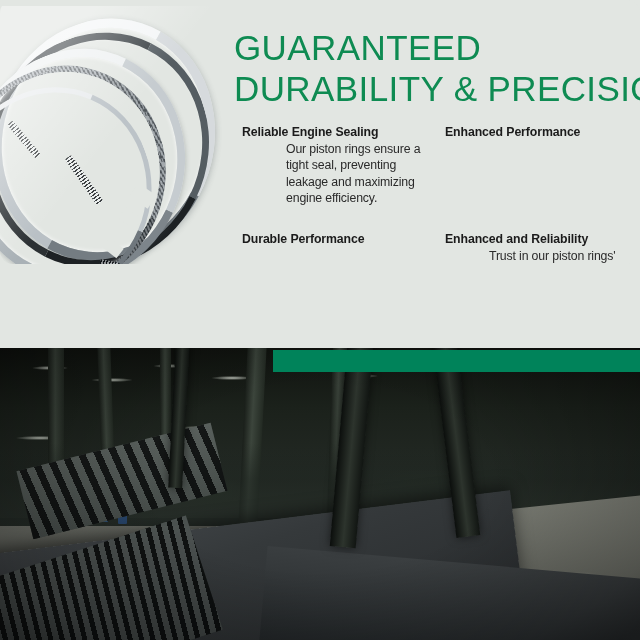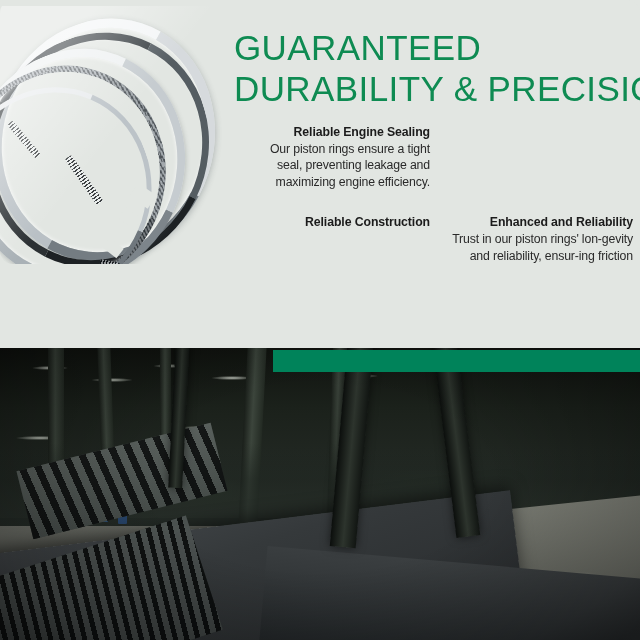--- a/index.html
+++ b/index.html
@@ -142,36 +142,36 @@
   .headline .hl-line{ display:block; }
 
   
   .features{
     position:absolute; left:242px; top:124px;
     width:384px;
     display:grid;
     grid-template-columns:203px 181px;
     grid-auto-rows:auto;
     row-gap:24px;
-    text-align:right;
   }
   .feature{ width:188px; }
   .feature-title{
     color:#1b1b1b;
     font-size:12.3px;
     font-weight:bold;
     line-height:16px;
     margin-bottom:1px;
     letter-spacing:-.1px;
   }
   .feature-body{
     color:#2a2a2a;
     font-size:12.3px;
     line-height:16.4px;
     letter-spacing:-.15px;
+    margin-left:44px;
   }
 
   
   .watermark{
     position:absolute; left:238px; top:307px;
     font-size:18px;
     font-weight:bold;
     letter-spacing:.6px;
     color:rgba(140,148,143,.45);
     text-shadow:0 1px 0 rgba(255,255,255,.55);
@@ -346,24 +346,25 @@
     </div>
 
     <div class="features">
 
       <div class="feature">
         <div class="feature-title">Reliable Engine Sealing</div>
         <div class="feature-body">Our piston rings ensure a tight seal, preventing leakage and maximizing engine efficiency.</div>
       </div>
 
       <div class="feature">
+        <div class="feature-title">Enhanced Performance</div>
       </div>
 
       <div class="feature">
-        <div class="feature-title">Reliable Construction</div>
+        <div class="feature-title">Durable Performance</div>
       </div>
 
       <div class="feature">
         <div class="feature-title">Enhanced and Reliability</div>
         <div class="feature-body">Trust in our piston rings' lon-gevity and reliability, ensur-ing friction engine life and minimal maintenance.</div>
       </div>
 
     </div>
 
     <div class="watermark">© Domestic Gaskets</div>

